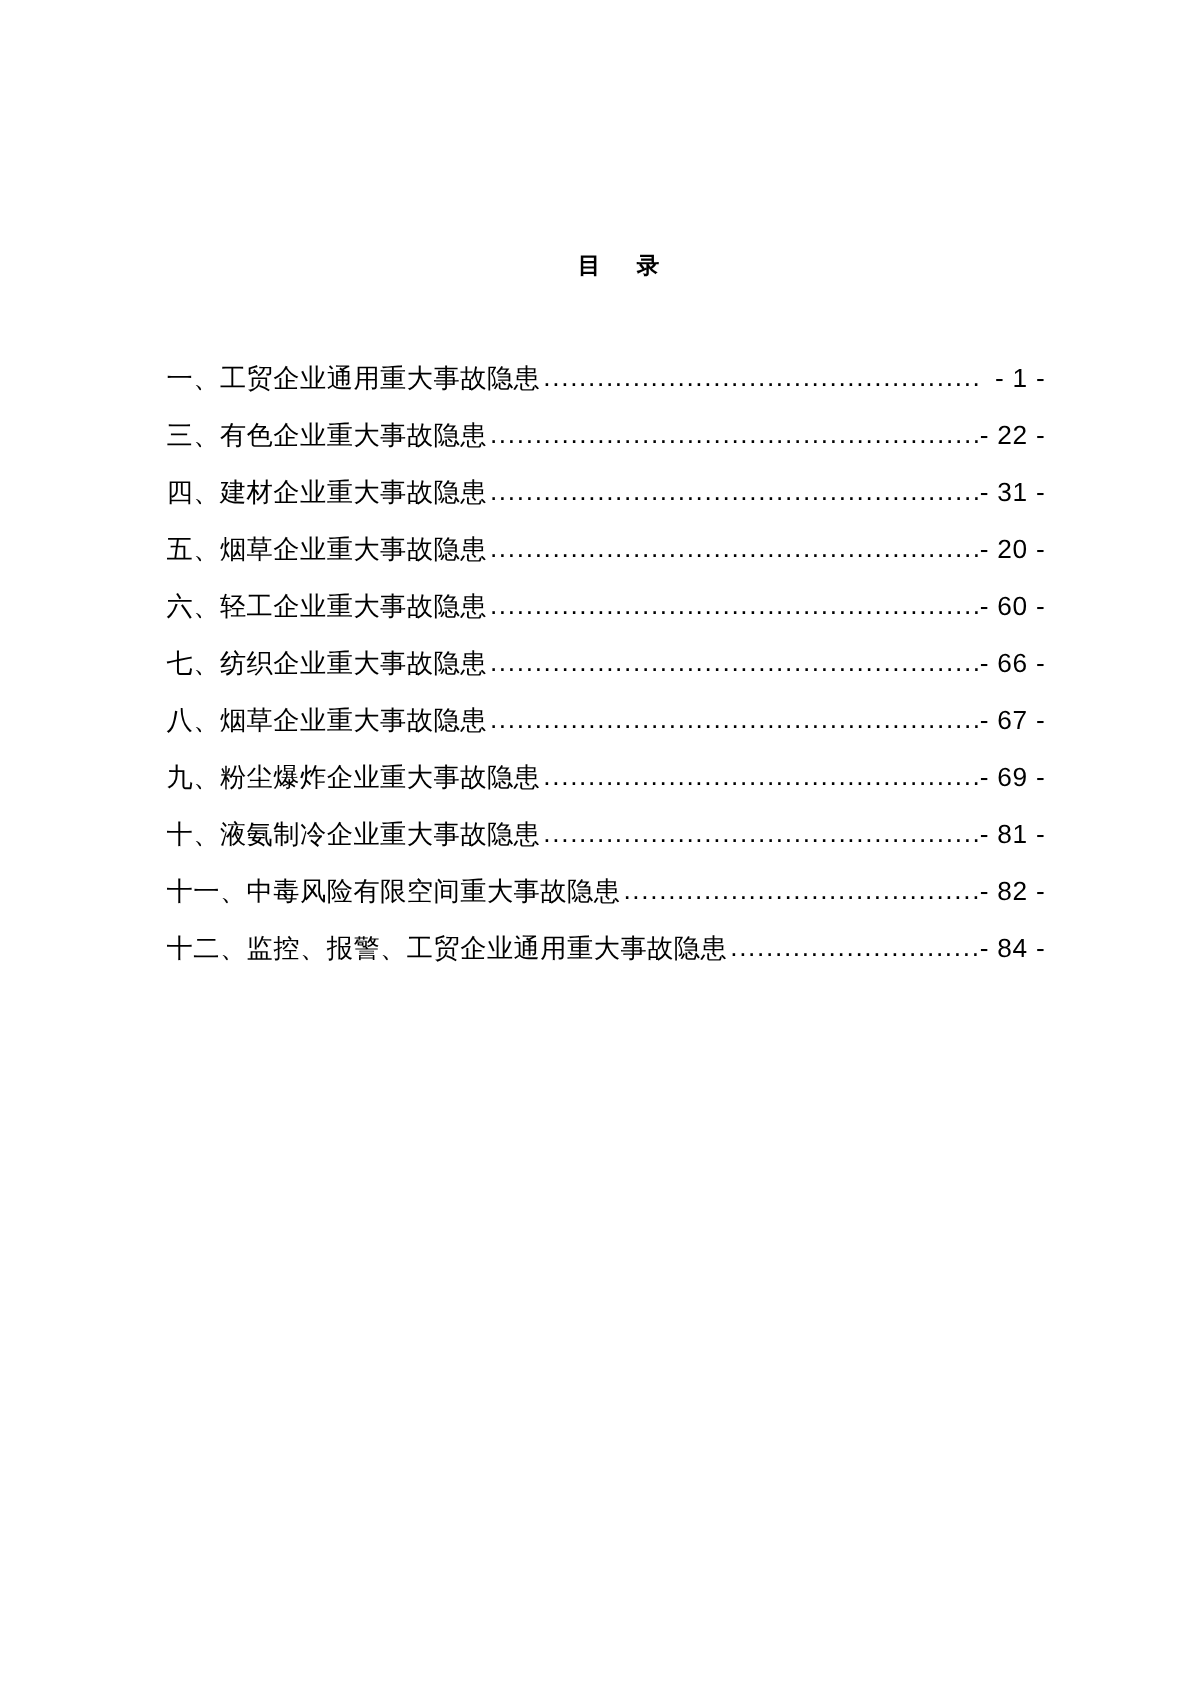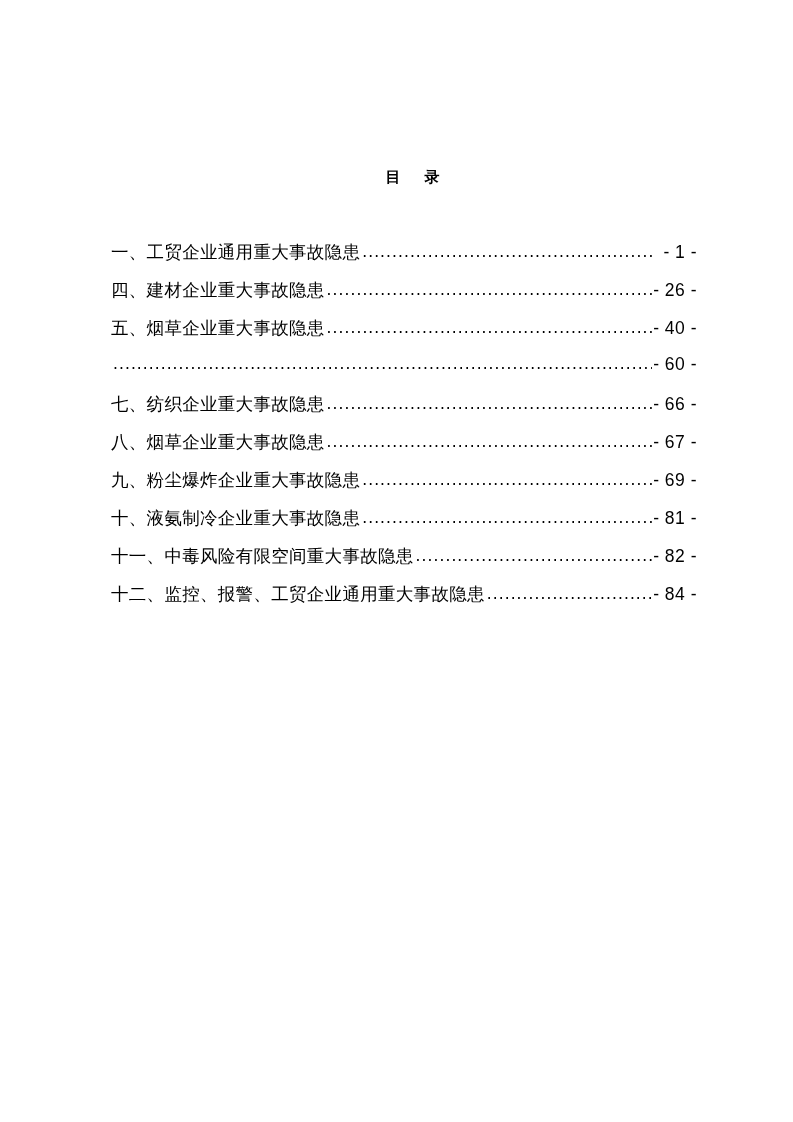--- a/index.html
+++ b/index.html
@@ -88,34 +88,40 @@
 
   <div class="toc">
 
     <div class="toc-entry">
       <span class="toc-label">一、工贸企业通用重大事故隐患</span>
       <span class="toc-leader"></span>
       <span class="toc-page">- 1 -</span>
     </div>
 
 
+    <div class="toc-entry">
+      <span class="toc-label">三、有色企业重大事故隐患</span>
+      <span class="toc-leader"></span>
+      <span class="toc-page">- 22 -</span>
+    </div>
 
     <div class="toc-entry">
       <span class="toc-label">四、建材企业重大事故隐患</span>
       <span class="toc-leader"></span>
-      <span class="toc-page">- 26 -</span>
+      <span class="toc-page">- 31 -</span>
     </div>
 
     <div class="toc-entry">
       <span class="toc-label">五、烟草企业重大事故隐患</span>
       <span class="toc-leader"></span>
-      <span class="toc-page">- 40 -</span>
+      <span class="toc-page">- 20 -</span>
     </div>
 
     <div class="toc-entry">
+      <span class="toc-label">六、轻工企业重大事故隐患</span>
       <span class="toc-leader"></span>
       <span class="toc-page">- 60 -</span>
     </div>
 
     <div class="toc-entry">
       <span class="toc-label">七、纺织企业重大事故隐患</span>
       <span class="toc-leader"></span>
       <span class="toc-page">- 66 -</span>
     </div>
 

